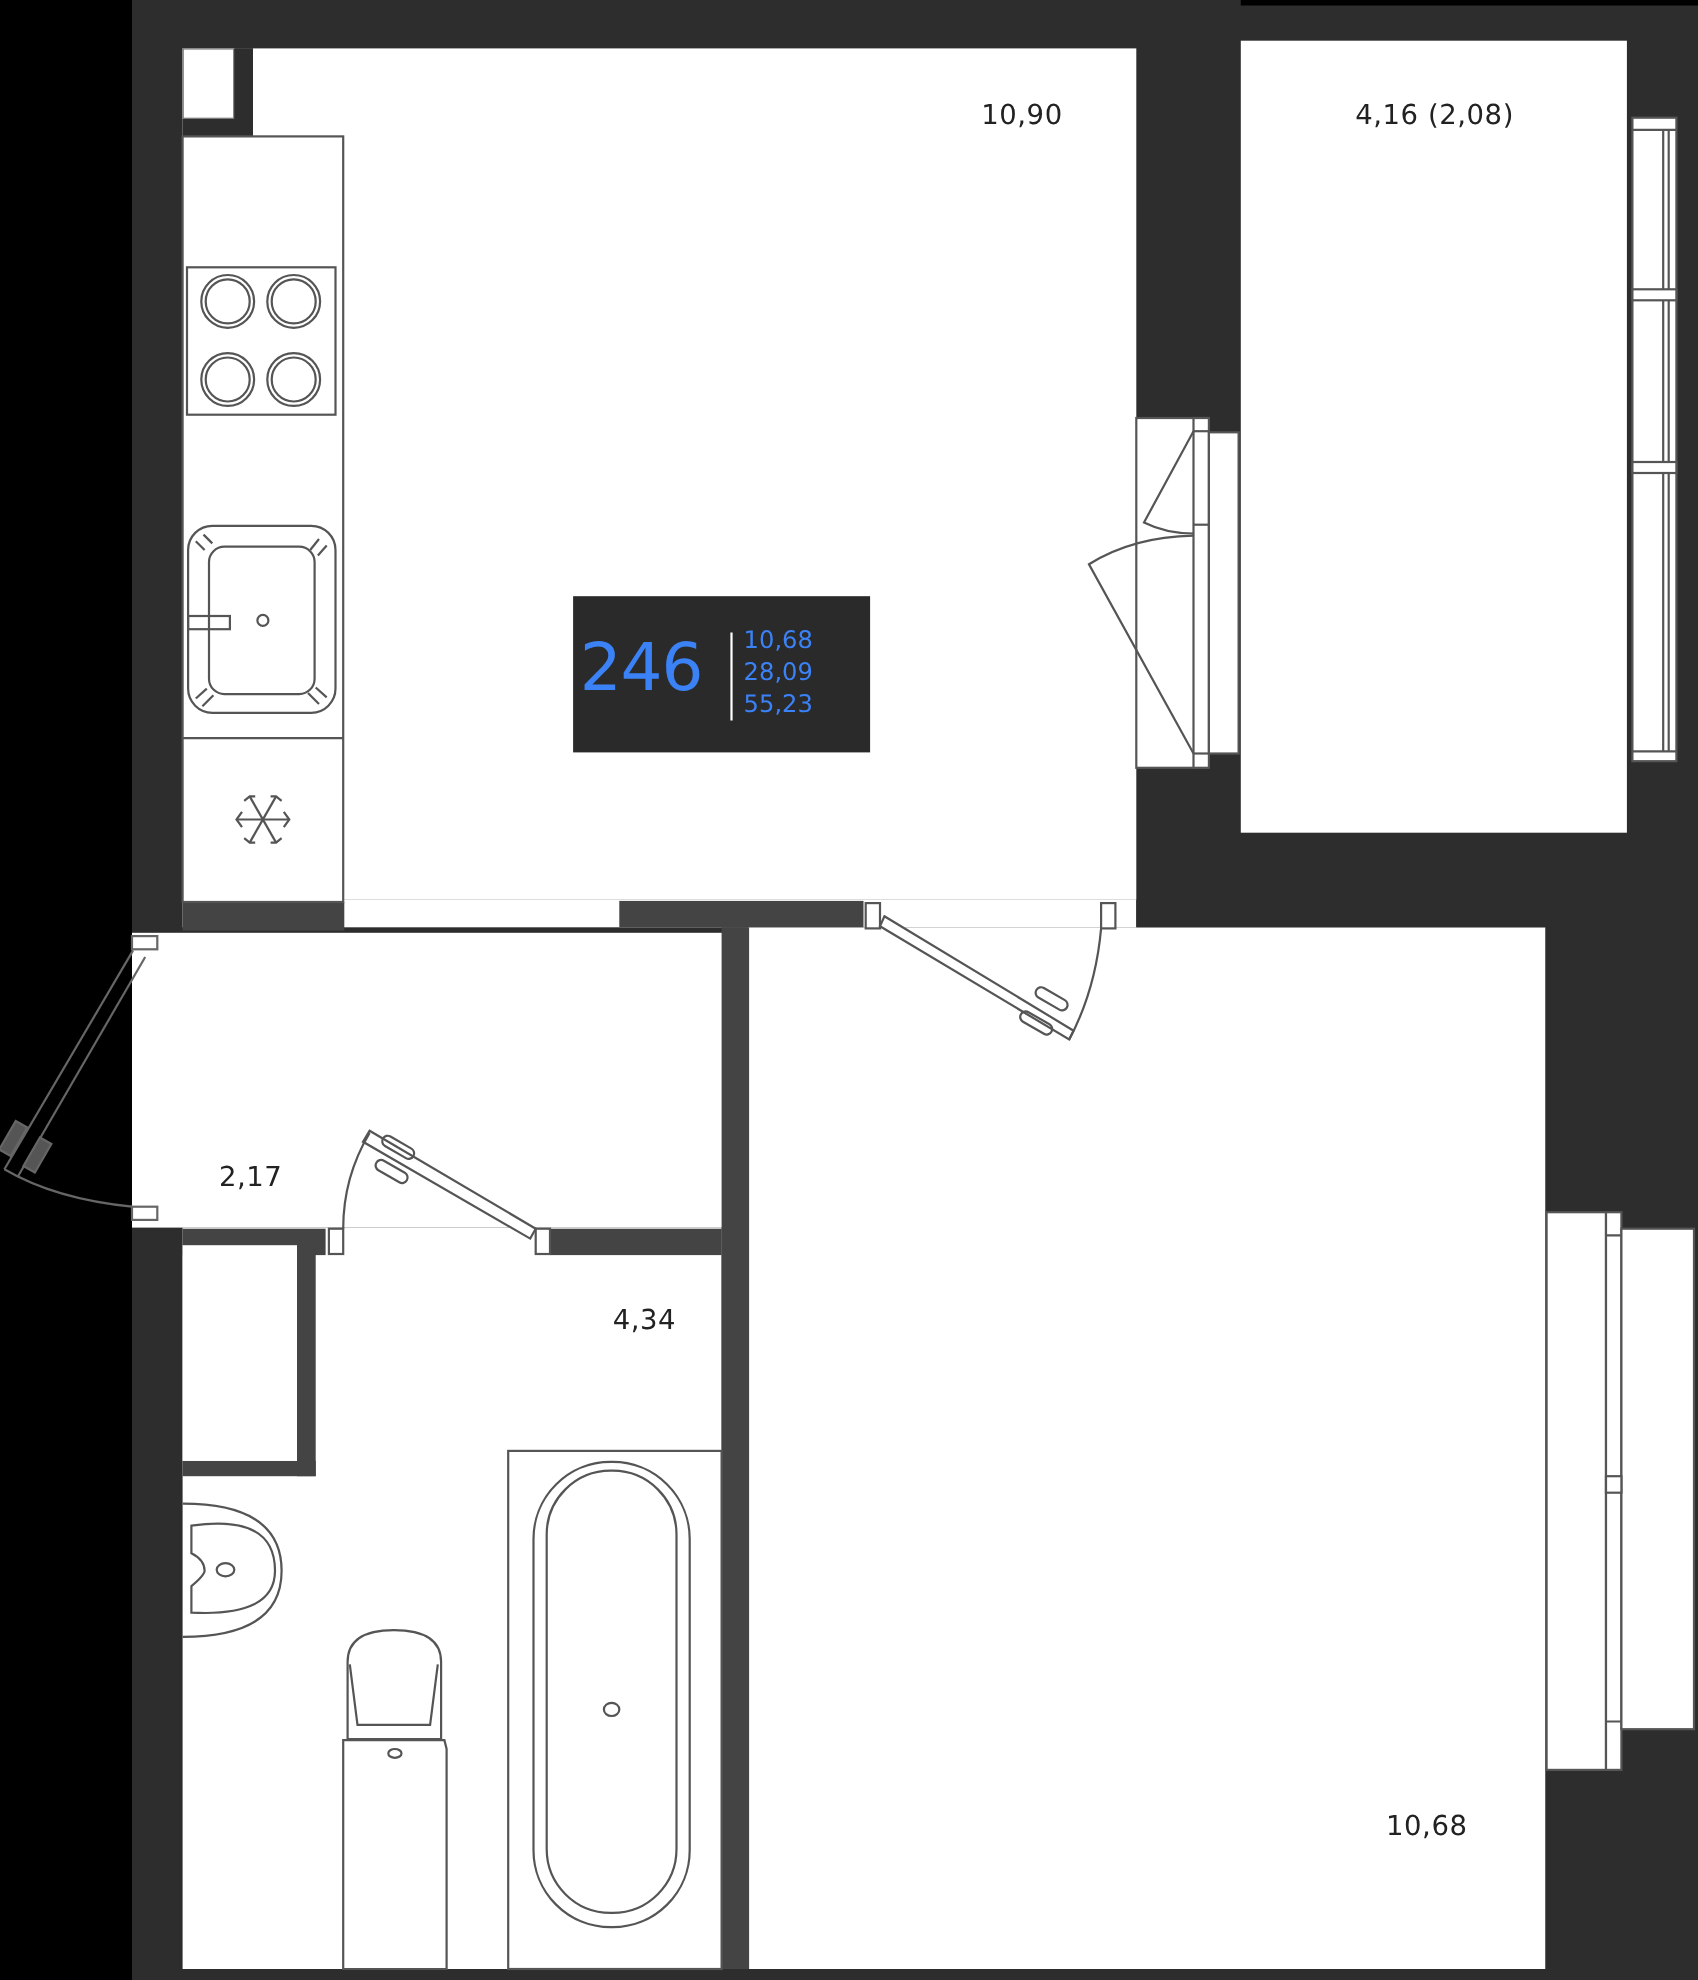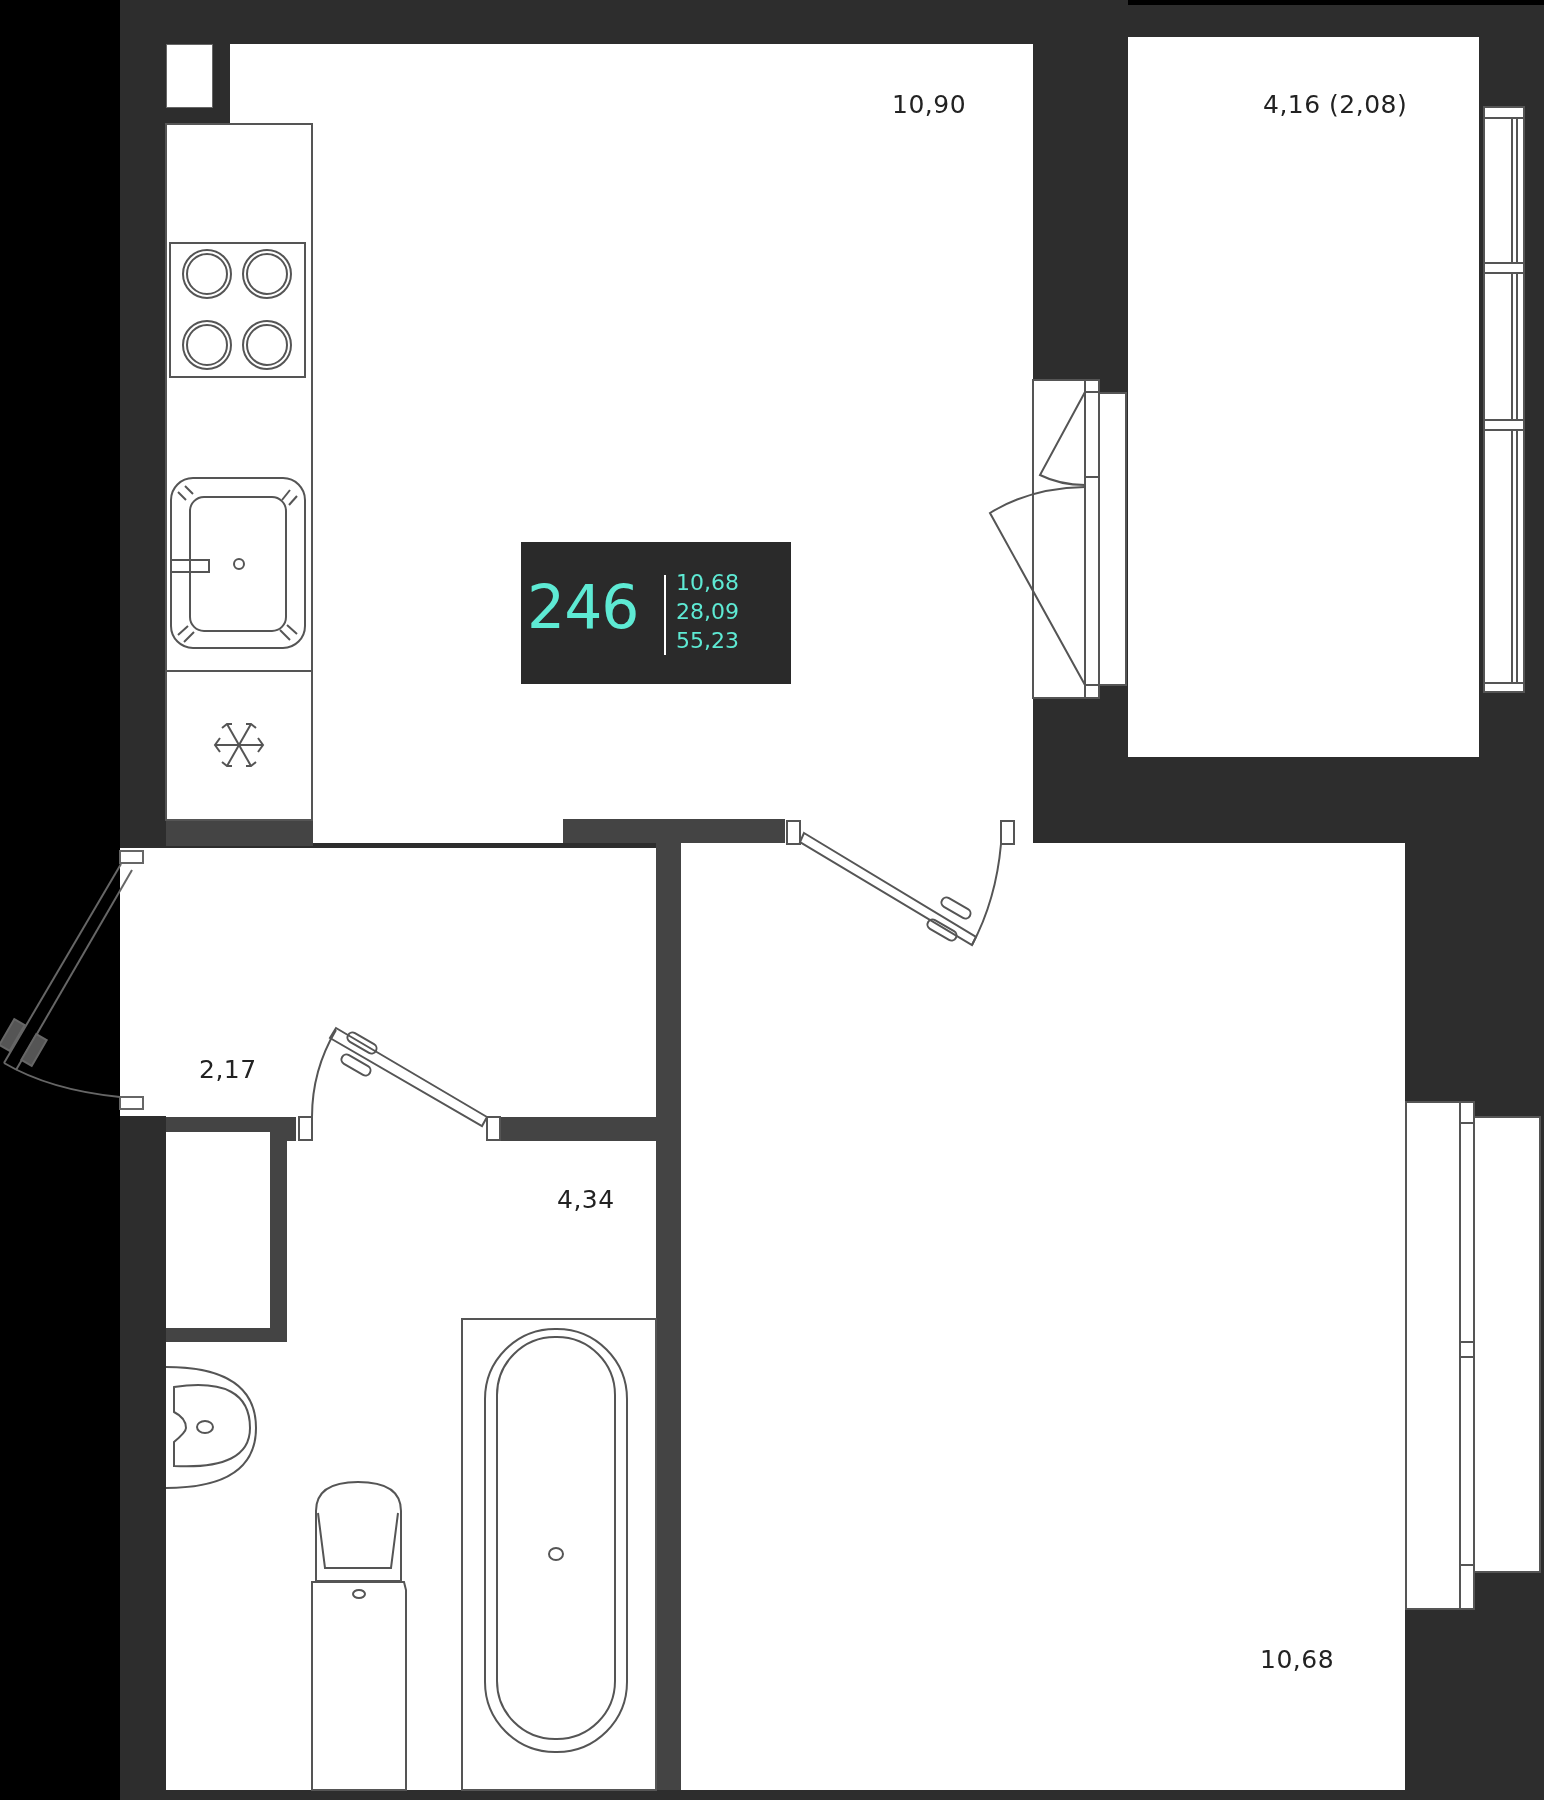--- a/index.html
+++ b/index.html
@@ -3,21 +3,21 @@
 <meta charset="utf-8">
 <style>
   html, body { margin:0; padding:0; }
   body { width:1544px; height:1800px; position:relative; overflow:hidden; background:#000; font-family:"DejaVu Sans", sans-serif; }
   .abs { position:absolute; }
   .wall { position:absolute; background:#2d2d2d; }
   .iwall { position:absolute; background:#444; }
   .room { position:absolute; background:#fff; }
   .label { position:absolute; color:#222; font-size:25px; white-space:nowrap; letter-spacing:0.5px; }
   svg { position:absolute; left:0; top:0; }
-  .badge { position:absolute; left:521px; top:542px; width:270px; height:142px; background:#2a2a2a; color:#5eead4; }
+  .badge { position:absolute; left:521px; top:542px; width:270px; height:142px; background:#2a2a2a; color:#3b82f6; }
   .badge .num { position:absolute; left:6px; top:30px; font-size:60px; letter-spacing:-1px; }
   .badge .sep { position:absolute; left:143px; top:33px; width:2px; height:80px; background:#fff; }
   .badge .areas { position:absolute; left:155px; top:26px; font-size:22px; line-height:29px; text-align:center; }
 </style>
 </head>
 <body>
 
 <div class="wall" style="left:120px; top:0; width:1424px; height:1800px;"></div>
 <div class="abs" style="left:1128px; top:0; width:416px; height:5px; background:#000;"></div>
 
@@ -162,21 +162,21 @@
     <g>
       <rect x="462" y="1319" width="194" height="471"></rect>
       <rect x="485" y="1329" width="142" height="423" rx="70"></rect>
       <rect x="497" y="1337" width="118" height="402" rx="58"></rect>
       <ellipse cx="556" cy="1554" rx="7" ry="6"></ellipse>
     </g>
   </g>
 </svg>
 
 <div class="label" style="left:892px; top:90px;">10,90</div>
-<div class="label" style="left:1263px; top:90px;">4,16 (2,08)</div>
+<div class="label" style="left:1232px; top:90px;">4,16 (2,08)</div>
 <div class="label" style="left:199px; top:1055px;">2,17</div>
 <div class="label" style="left:540px; top:1185px;margin-left:17px;">4,34</div>
 <div class="label" style="left:1260px; top:1645px;">10,68</div>
 
 <div class="badge">
   <div class="num">246</div>
   <div class="sep"></div>
   <div class="areas">
     <div>10,68</div>
     <div>28,09</div>

